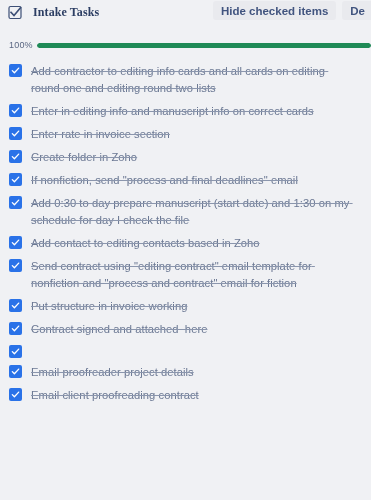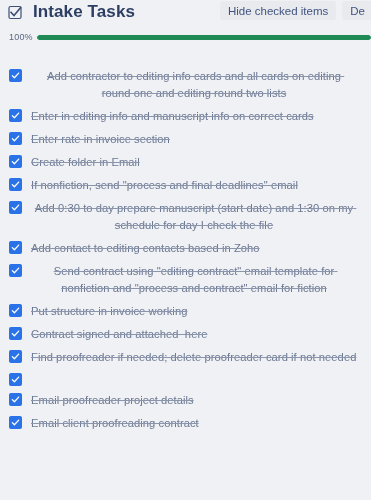--- a/index.html
+++ b/index.html
@@ -32,61 +32,62 @@
   .header-icon {
     width: 15px;
     height: 15px;
     flex: 0 0 15px;
     display: block;
     margin-right: 10px;
   }
   .header-icon svg { display: block; }
 
   .checklist-title {
-    font-size: 17px;
+    font-size: 12px;
     font-weight: bold;
     color: #2c3e63;
     line-height: 16px;
     letter-spacing: 0.1px;
     white-space: nowrap;
+    font-family: Liberation Serif, serif;
   }
 
   .header-actions {
     position: absolute;
     right: 0;
     top: 1px;
     display: flex;
     align-items: center;
     gap: 6px;
   }
   .hdr-btn {
     background: #e9eaee;
     border: none;
     border-radius: 3px;
     color: #41547f;
     font-family: "Liberation Sans", sans-serif;
     font-size: 11.5px;
-    font-weight: normal;
+    font-weight: bold;
     line-height: 18px;
     height: 19px;
     padding: 0 8px;
     white-space: nowrap;
     cursor: pointer;
   }
   .hdr-btn.clipped {
     padding-right: 20px;
     margin-right: -14px;
   }
 
   
   .progress-row {
     display: flex;
     align-items: center;
     height: 14px;
-    margin-top: 6px;
+    margin-top: 14px;
     padding-left: 9px;
   }
   .progress-pct {
     font-size: 9px;
     color: #5a6782;
     width: 28px;
     flex: 0 0 28px;
     line-height: 10px;
     letter-spacing: 0.2px;
   }
@@ -99,23 +100,22 @@
     overflow: hidden;
   }
   .progress-fill {
     height: 100%;
     border-radius: 3px;
     background: #1f8a56;
   }
 
   
   .task-list {
-    margin-top: 21px;
+    margin-top: 8px;
     padding: 0;
-    text-align: center;
   }
   .task-item {
     display: flex;
     align-items: flex-start;
     padding: 3px 14px 3px 9px;
     min-height: 20px;
     cursor: pointer;
   }
   .task-checkbox {
     flex: 0 0 13px;
@@ -192,21 +192,21 @@
           </svg>
         </span>
         <span class="task-text">Enter rate in invoice section</span>
       </div>
       <div class="task-item">
         <span class="task-checkbox">
           <svg width="9" height="9" viewBox="0 0 9 9">
             <path d="M1.3 4.6 L3.4 6.8 L7.7 2.1" fill="none" stroke="#ffffff" stroke-width="1.3" stroke-linecap="round" stroke-linejoin="round"></path>
           </svg>
         </span>
-        <span class="task-text">Create folder in Email</span>
+        <span class="task-text">Create folder in Zoho</span>
       </div>
       <div class="task-item">
         <span class="task-checkbox">
           <svg width="9" height="9" viewBox="0 0 9 9">
             <path d="M1.3 4.6 L3.4 6.8 L7.7 2.1" fill="none" stroke="#ffffff" stroke-width="1.3" stroke-linecap="round" stroke-linejoin="round"></path>
           </svg>
         </span>
         <span class="task-text">If nonfiction, send "process and final deadlines" email</span>
       </div>
       <div class="task-item">
@@ -248,28 +248,20 @@
           </svg>
         </span>
         <span class="task-text">Contract signed and attached  here</span>
       </div>
       <div class="task-item">
         <span class="task-checkbox">
           <svg width="9" height="9" viewBox="0 0 9 9">
             <path d="M1.3 4.6 L3.4 6.8 L7.7 2.1" fill="none" stroke="#ffffff" stroke-width="1.3" stroke-linecap="round" stroke-linejoin="round"></path>
           </svg>
         </span>
-        <span class="task-text">Find proofreader if needed; delete proofreader card if not needed</span>
-      </div>
-      <div class="task-item">
-        <span class="task-checkbox">
-          <svg width="9" height="9" viewBox="0 0 9 9">
-            <path d="M1.3 4.6 L3.4 6.8 L7.7 2.1" fill="none" stroke="#ffffff" stroke-width="1.3" stroke-linecap="round" stroke-linejoin="round"></path>
-          </svg>
-        </span>
       </div>
       <div class="task-item">
         <span class="task-checkbox">
           <svg width="9" height="9" viewBox="0 0 9 9">
             <path d="M1.3 4.6 L3.4 6.8 L7.7 2.1" fill="none" stroke="#ffffff" stroke-width="1.3" stroke-linecap="round" stroke-linejoin="round"></path>
           </svg>
         </span>
         <span class="task-text">Email proofreader project details</span>
       </div>
       <div class="task-item">

